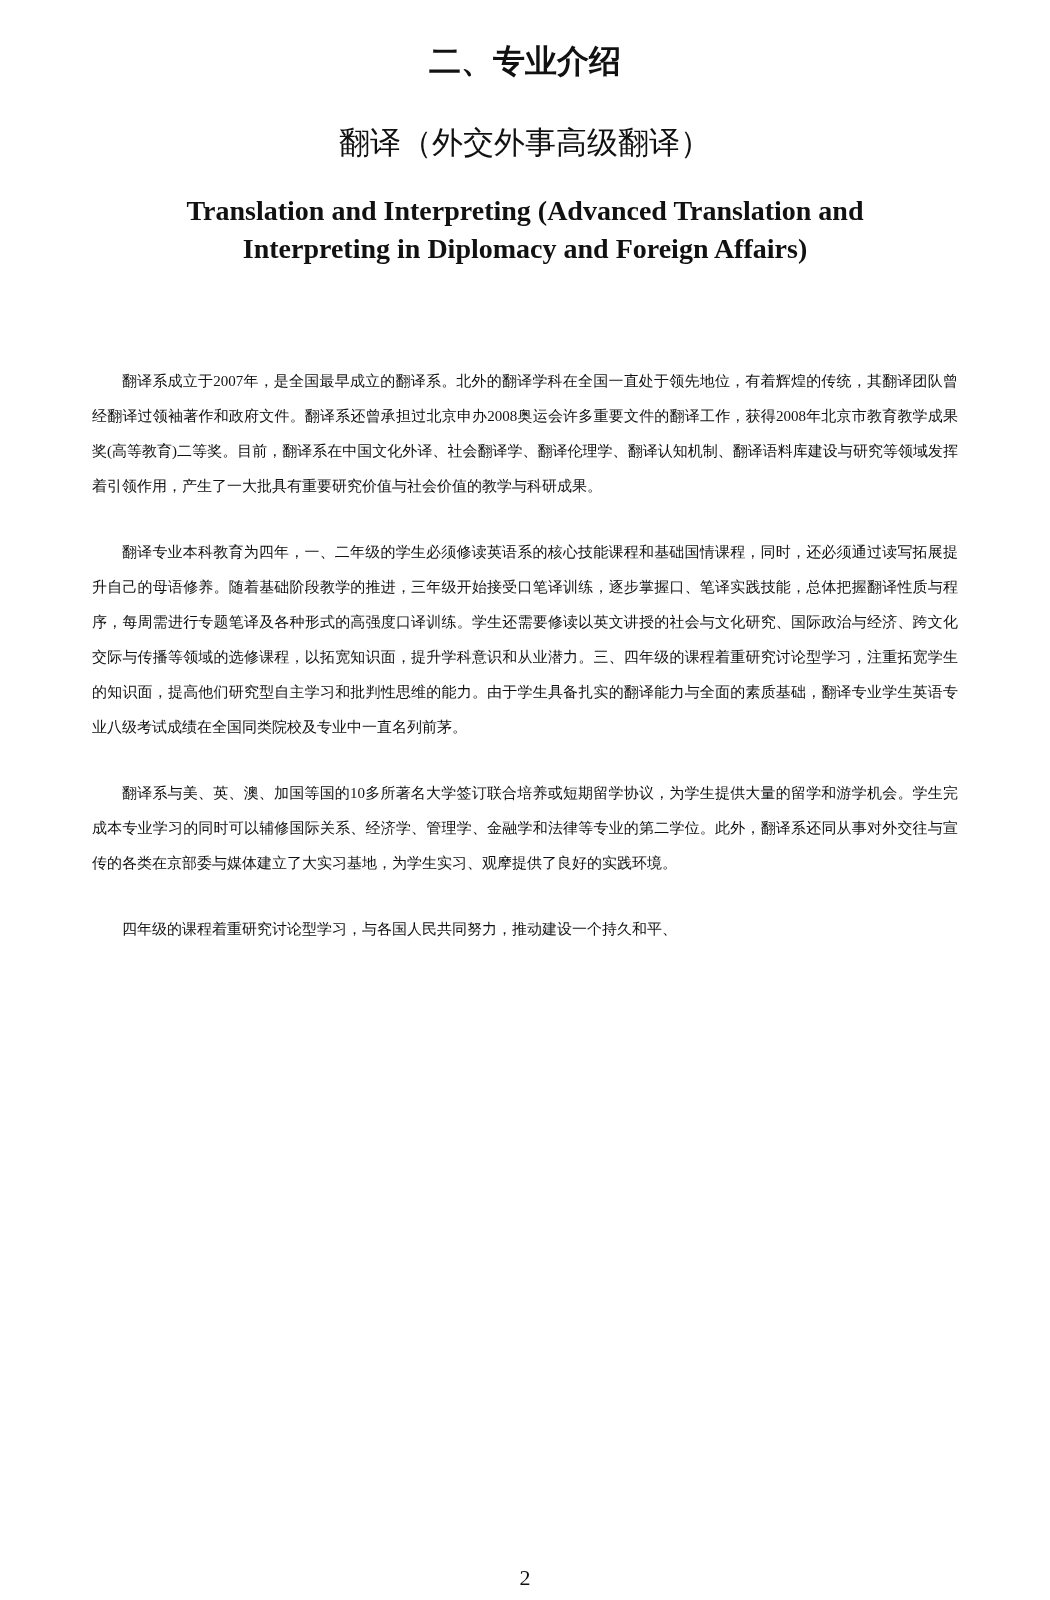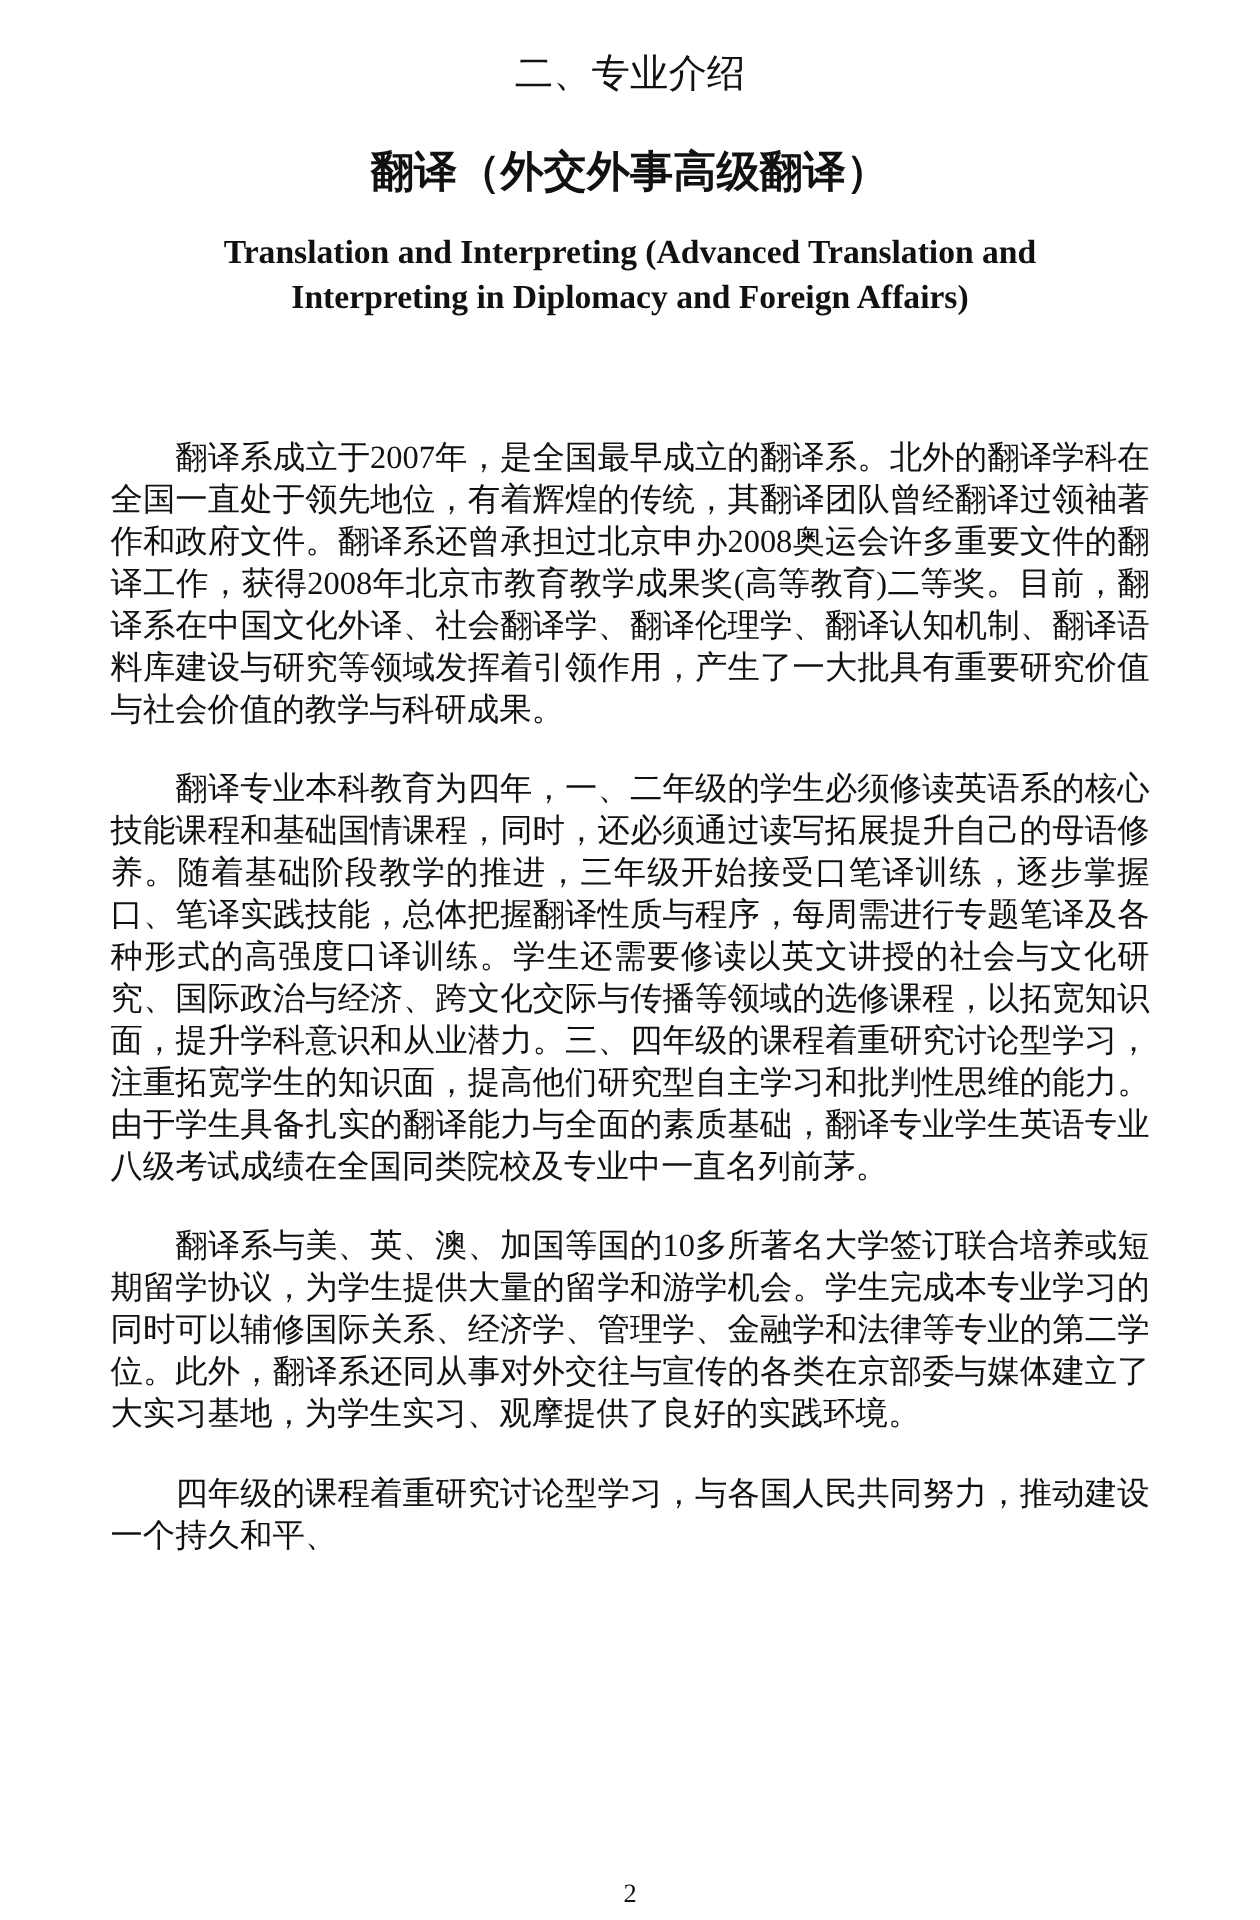--- a/index.html
+++ b/index.html
@@ -15,29 +15,29 @@
     background: #ffffff;
     color: #111111;
     box-sizing: border-box;
     padding: 42px 92px 0 92px;
     overflow: hidden;
     font-family: "Liberation Serif", serif;
   }
   .chapter-title {
     font-family: "Liberation Sans", sans-serif;
     font-size: 32px;
-    font-weight: normal;
+    font-weight: bold;
     text-align: center;
     line-height: 38px;
     margin: 0 0 46px 0;
   }
   .major-title-zh {
     font-family: "Liberation Sans", sans-serif;
-    font-size: 36px;
-    font-weight: bold;
+    font-size: 31px;
+    font-weight: normal;
     text-align: center;
     line-height: 34px;
     margin: 0 0 32px 0;
   }
   .major-title-en {
     font-family: "Liberation Serif", serif;
     font-size: 28px;
     font-weight: bold;
     text-align: center;
     line-height: 38px;
@@ -46,21 +46,21 @@
   }
   .section-heading {
     font-family: "Liberation Sans", sans-serif;
     font-size: 26px;
     font-weight: bold;
     line-height: 34px;
     margin: 0 0 36px 58px;
   }
   .body-para {
     font-family: "Liberation Serif", serif;
-    font-size: 27px;
+    font-size: 15px;
     line-height: 35px;
     text-align: justify;
     text-indent: 2em;
     margin: 0 0 31px 0;
   }
   .page-number {
     position: absolute;
     left: 0;
     right: 0;
     bottom: 8px;

